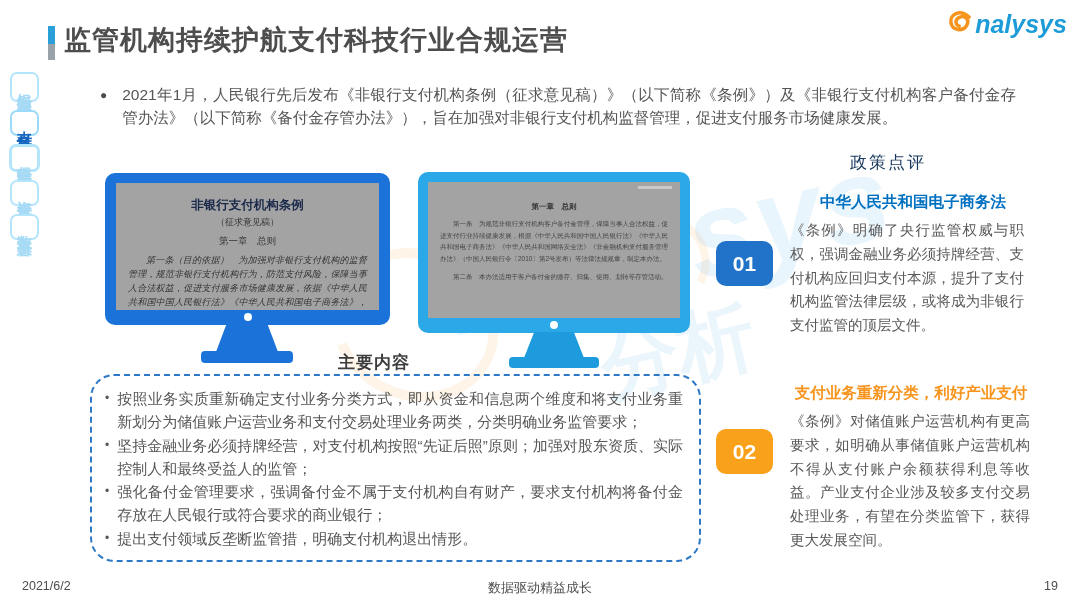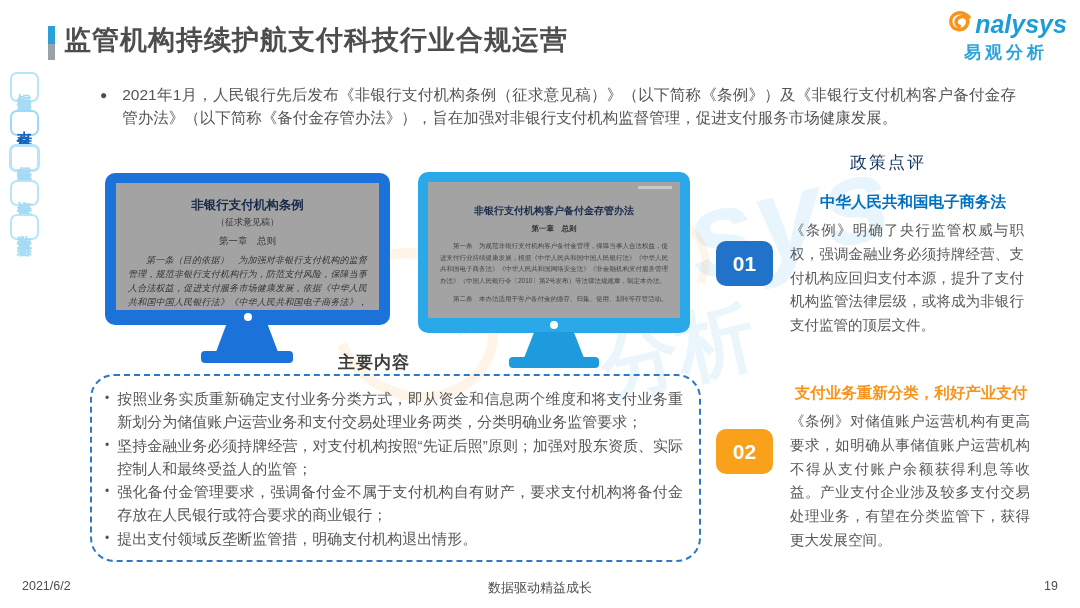--- a/index.html
+++ b/index.html
@@ -114,21 +114,20 @@
 
 <div class="logo">
   <div class="logo-row">
     <span>
       <svg width="30" height="28" viewBox="0 0 40 40">
         <path d="M33 13 C20 1, 5 9, 7 21 C9 32, 25 35, 30 24 C34 16, 26 9, 18 14 C13 17, 13 24, 19 26" stroke="#F7941D" stroke-width="5" fill="none" stroke-linecap="round"></path>
       </svg>
     </span>
     <span class="logo-brand">nalysys</span>
   </div>
-  <div class="logo-cn">易观分析</div>
 </div>
 
 <div class="intro">
   <span class="intro-dot">●</span>
   <span class="intro-text">2021年1月，人民银行先后发布《非银行支付机构条例（征求意见稿）》（以下简称《条例》）及《非银行支付机构客户备付金存管办法》（以下简称《备付金存管办法》），旨在加强对非银行支付机构监督管理，促进支付服务市场健康发展。</span>
 </div>
 
 <div class="sidebar">
   <div class="side-tab">银行数字创新</div>
   <div class="side-tab active">支付科技</div>
@@ -144,21 +143,20 @@
     <div class="doc1-ch">第一章　总则</div>
     <div class="doc1-body">第一条（目的依据）　为加强对非银行支付机构的监督管理，规范非银行支付机构行为，防范支付风险，保障当事人合法权益，促进支付服务市场健康发展，依据《中华人民共和国中国人民银行法》《中华人民共和国电子商务法》，制定本条例。</div>
   </div>
 </div>
 <div class="stand-neck" id="m1neck"></div>
 <div id="m1base"></div>
 
 <div class="monitor" id="m2">
   <div class="screen">
     <div class="doc2-stamp"></div>
-    <div class="doc2-title">非银行支付机构客户备付金存管办法</div>
     <div class="doc2-ch">第一章　总则</div>
     <div class="doc2-body">第一条　为规范非银行支付机构客户备付金管理，保障当事人合法权益，促进支付行业持续健康发展，根据《中华人民共和国中国人民银行法》《中华人民共和国电子商务法》《中华人民共和国网络安全法》《非金融机构支付服务管理办法》（中国人民银行令〔2010〕第2号发布）等法律法规规章，制定本办法。</div>
     <div class="doc2-body">第二条　本办法适用于客户备付金的缴存、归集、使用、划转等存管活动。</div>
   </div>
 </div>
 <div class="stand-neck" id="m2neck"></div>
 <div id="m2base"></div>
 
 <div class="main-label">主要内容</div>
 <div class="content-box">

